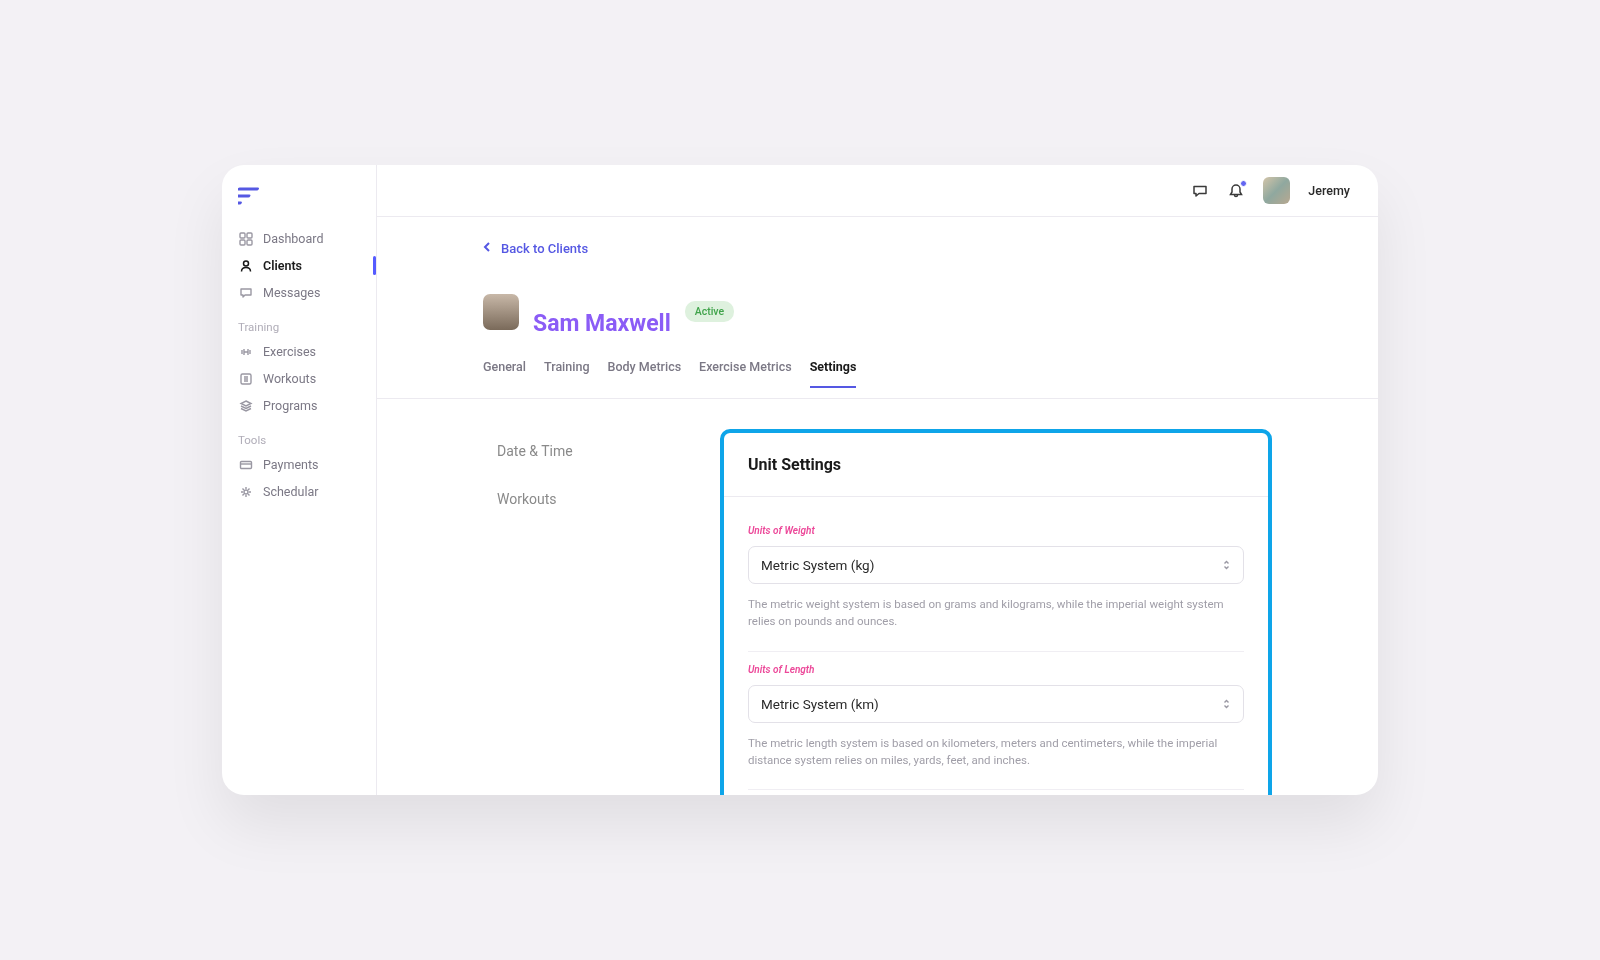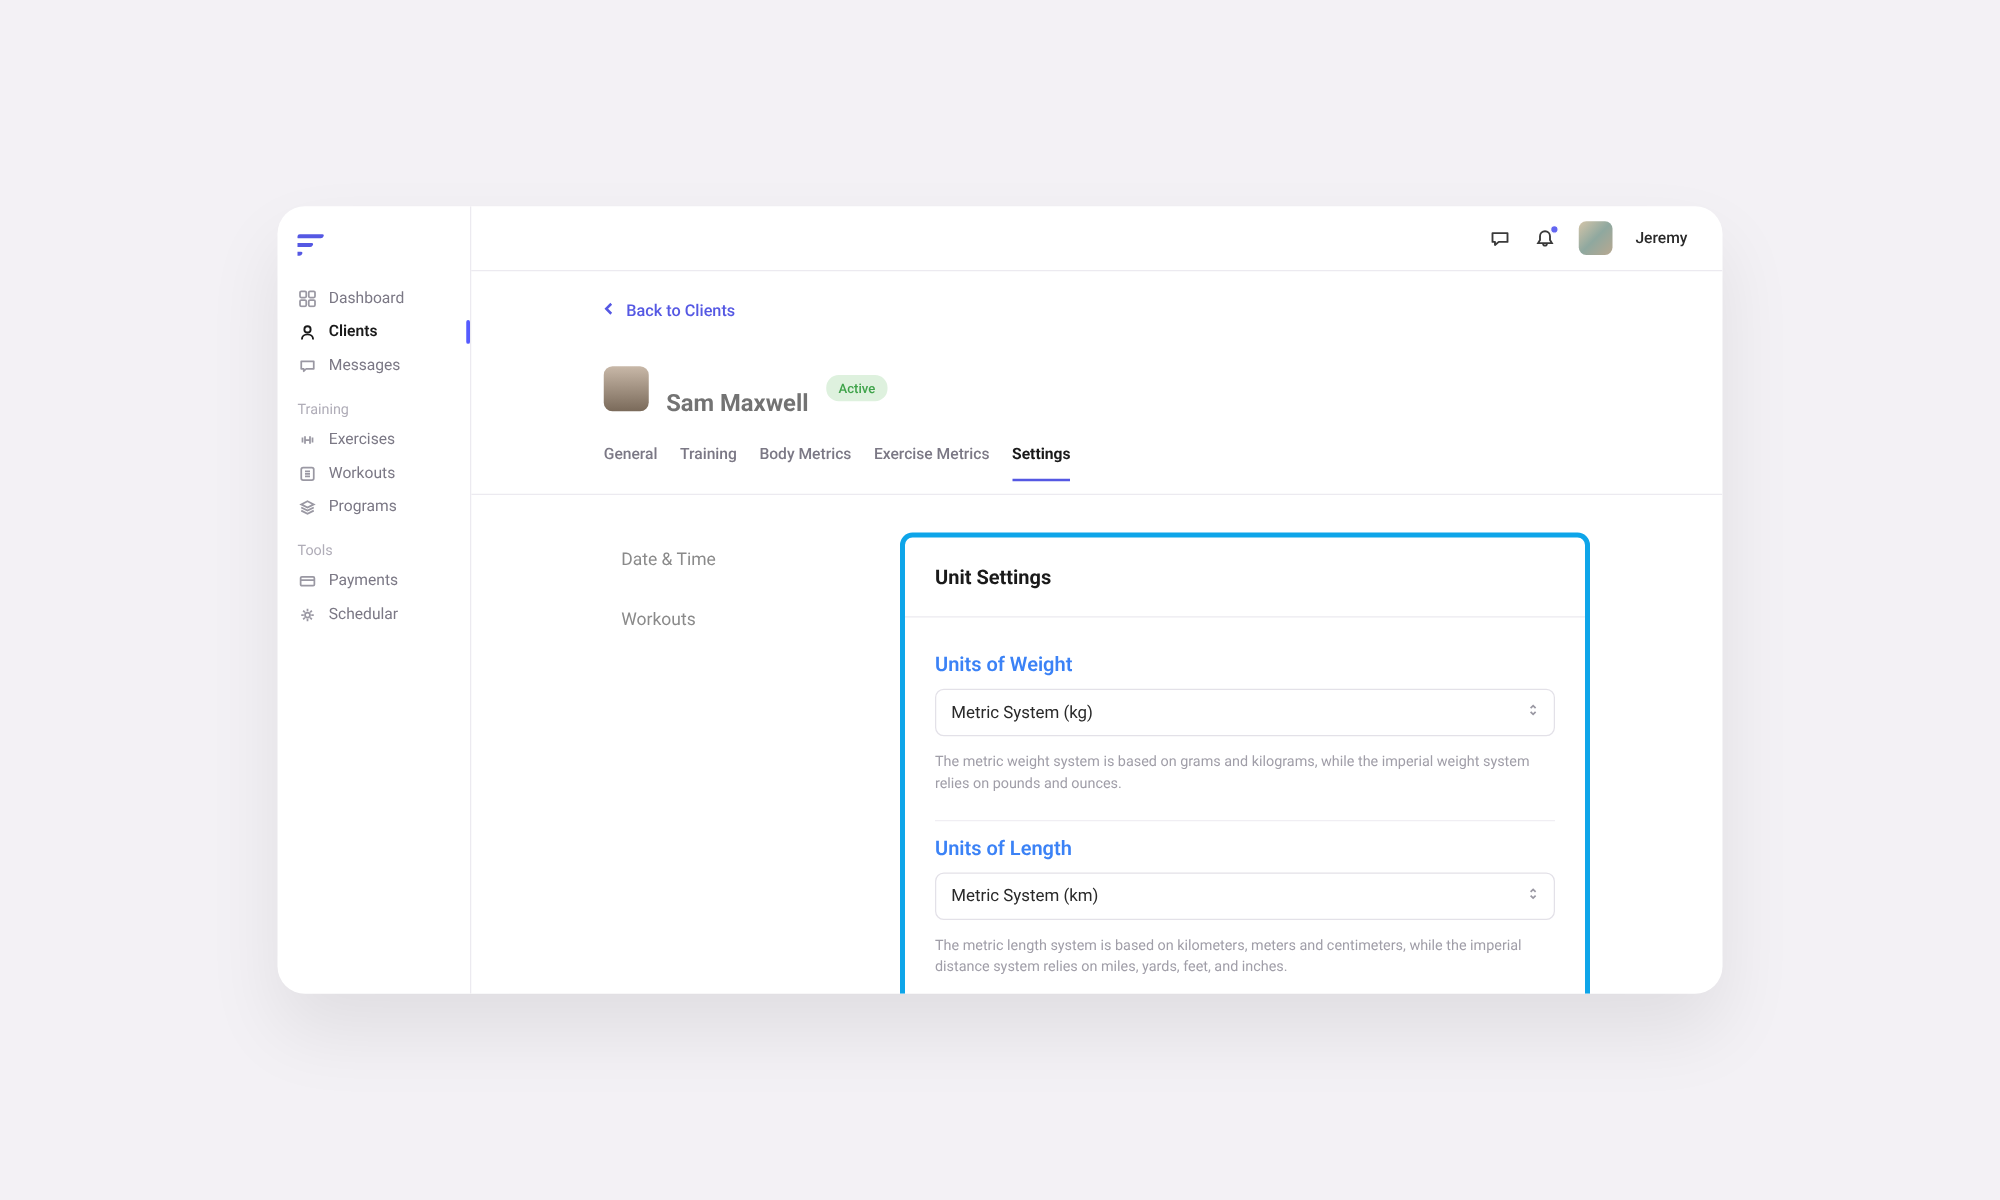--- a/index.html
+++ b/index.html
@@ -104,21 +104,21 @@
   display: flex;
   align-items: center;
   gap: 14px;
   margin-bottom: 22px;
 }
 .client-photo {
   width: 36px; height: 36px;
   border-radius: 7px;
   background: linear-gradient(180deg,#c8b8a8 0%, #7a6a5a 100%);
 }
-.client-name { font-size: 19px; font-weight: 700; color: #737373; margin-top: 24px;}
+.client-name { font-size: 23px; font-weight: 700; color: #8b5cf6; margin-top: 24px;}
 .badge {
   background: #def1de;
   color: #3fa34a;
   font-size: 10.5px;
   padding: 4px 10px;
   border-radius: 10px;
   font-weight: 500;
 }
 .tabs {
   display: flex;
@@ -167,29 +167,29 @@
   border-radius: 10px;
   max-width: 552px;
 }
 .panel-head {
   padding: 22px 24px 22px 24px;
   border-bottom: 1px solid #eceaf0;
 }
 .panel-title { font-size: 16px; font-weight: 700; color: #1a1a1a;}
 .panel-body { padding: 16px 24px; }
 .field { padding: 12px 0 20px 0; border-bottom: 1px solid #f0eef3;}
-.field-label { font-size: 16px; font-weight: 600; color: #3b82f6; margin-bottom: 10px;}
+.field-label { font-size: 10px; font-weight: 600; color: #ec4899; margin-bottom: 10px; font-style: italic;}
 .select {
   border: 1px solid #e3e1e8;
   border-radius: 7px;
   padding: 10px 12px;
   font-size: 13.5px;
   color: #2a2a2a;
   display: flex;
-  align-items: flex-start;
+  align-items: flex-end;
   justify-content: space-between;
   cursor: pointer;
   margin-bottom: 12px;
 }
 .select-caret { color: #9a98a3; font-size: 11px; line-height:1;}
 .help { font-size: 11.5px; color: #a09ea8; line-height: 1.5;}
 </style>
 </head>
 <body>
 

